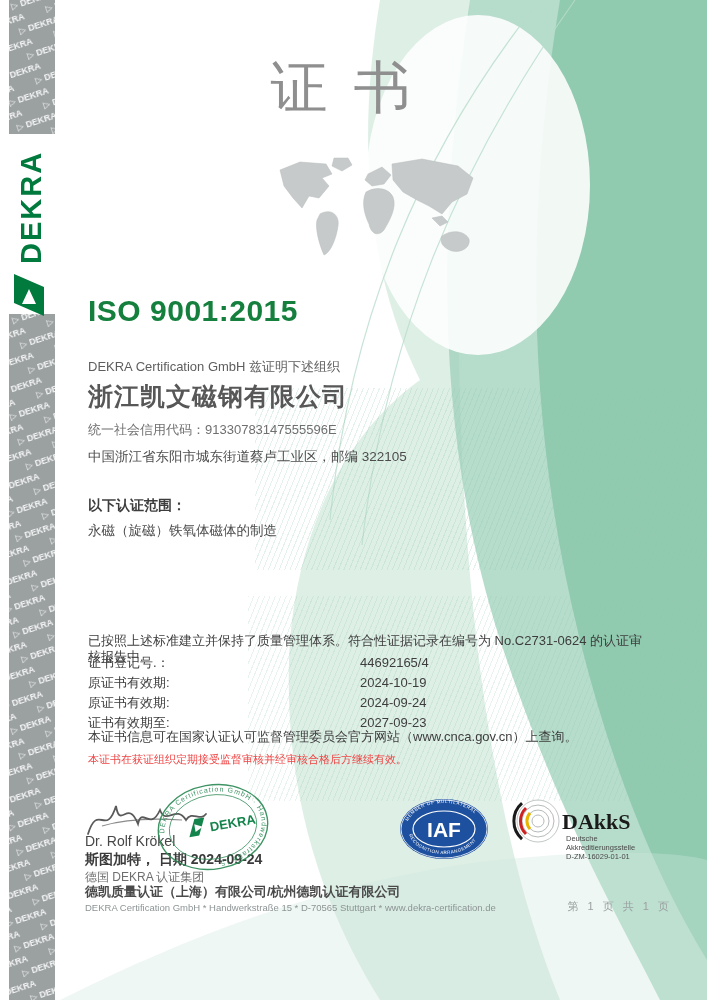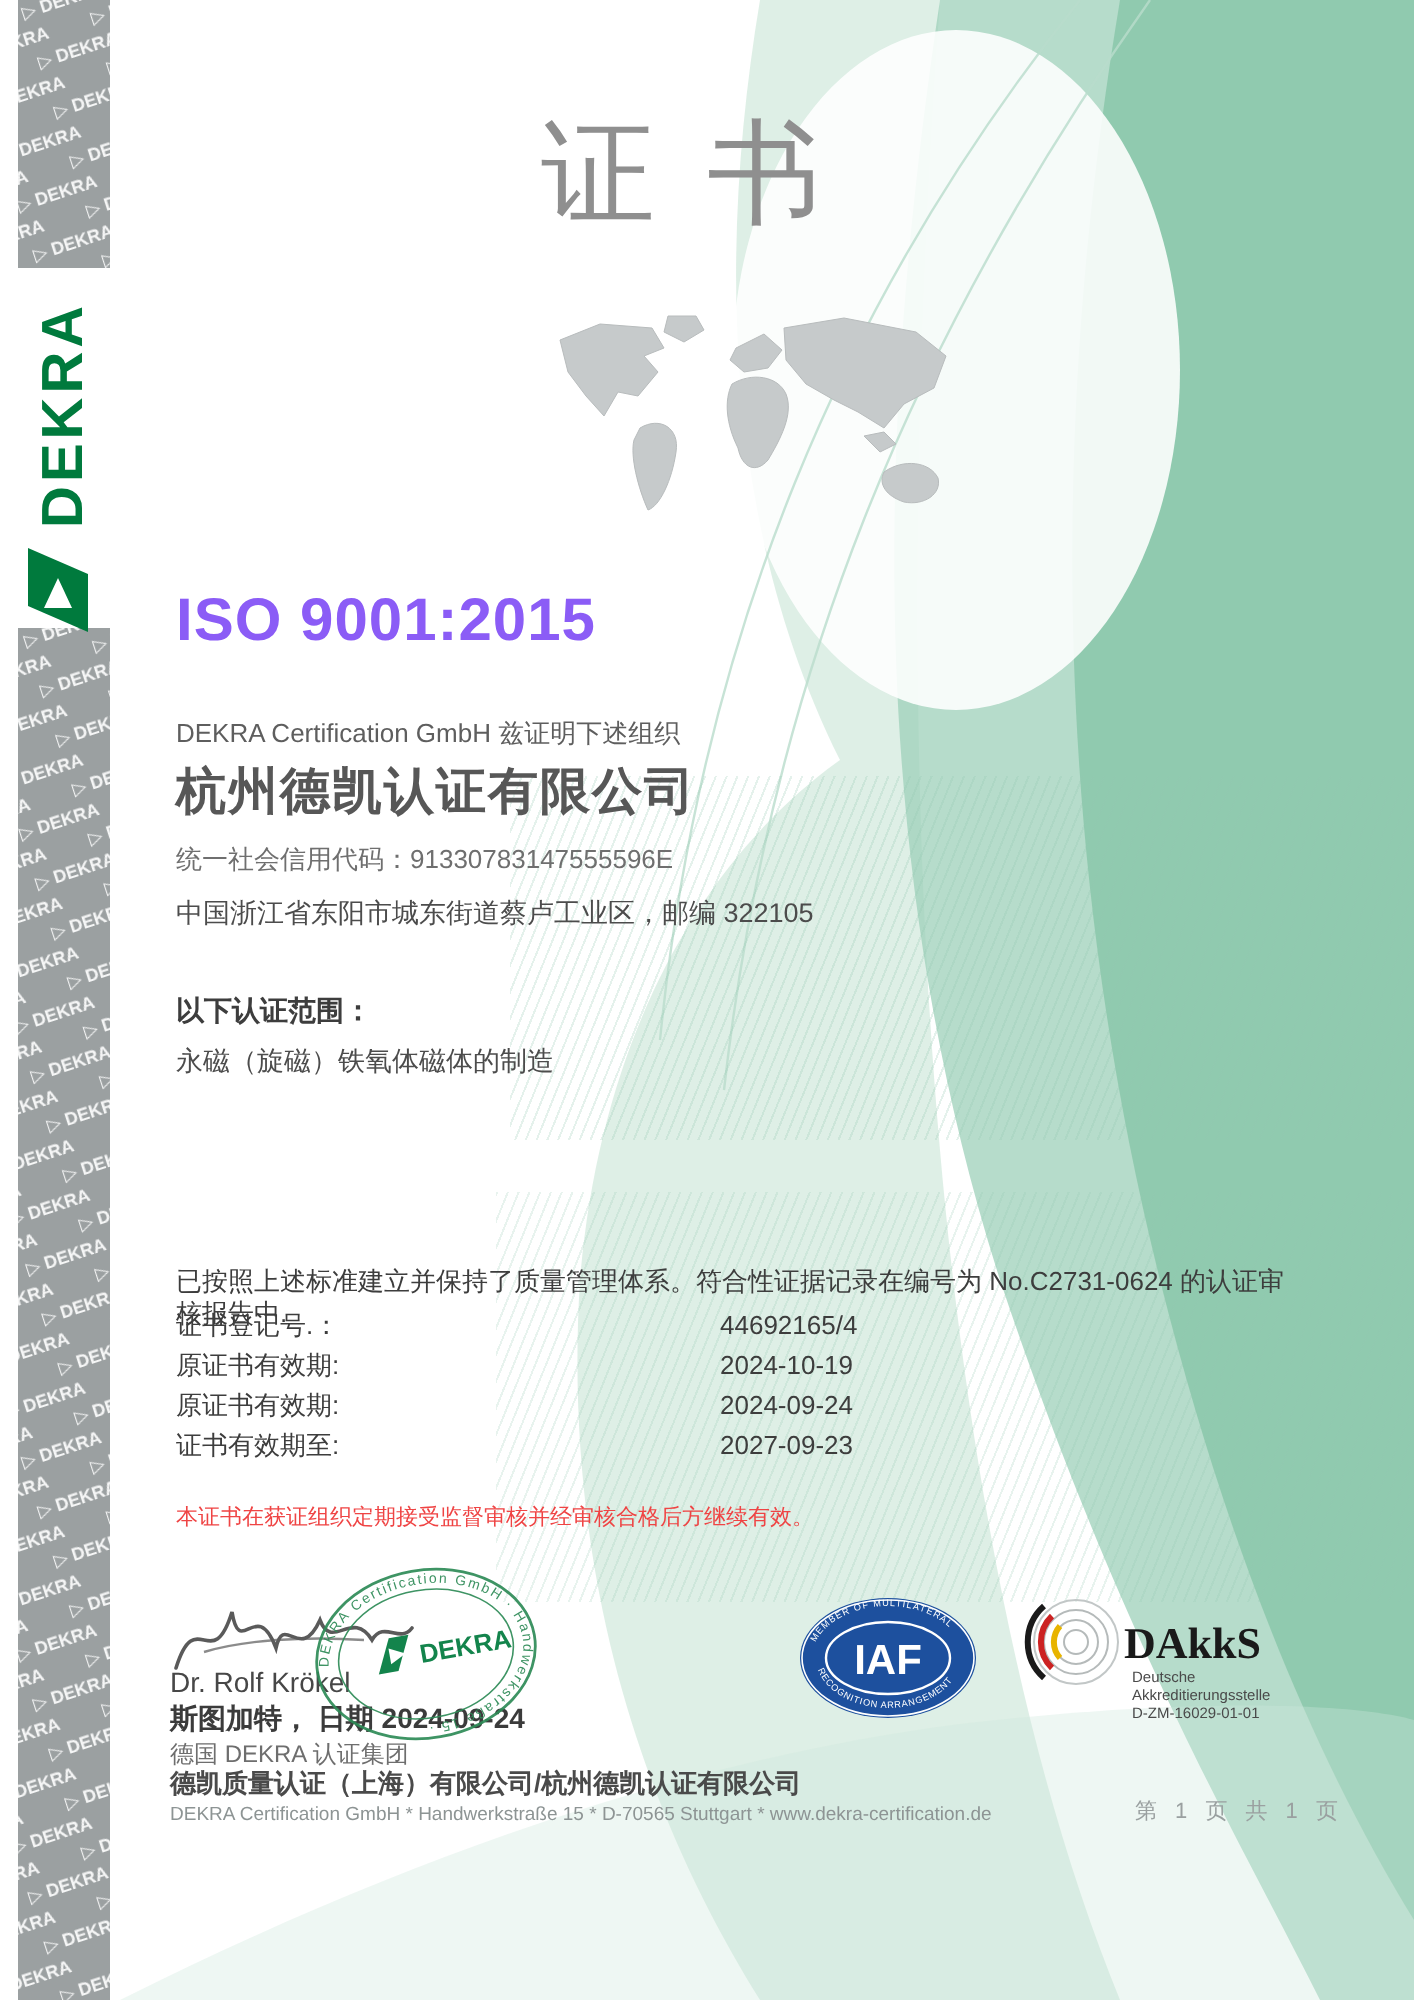--- a/index.html
+++ b/index.html
@@ -16,21 +16,21 @@
   
   .waves{left:0;top:0;width:707px;height:1000px;z-index:1;}
   .hatch{z-index:1;pointer-events:none;
     background:repeating-linear-gradient(112deg,rgba(146,199,176,.30) 0px,rgba(146,199,176,.30) 1px,transparent 1px,transparent 5px);}
   .hatch.h1{left:255px;top:388px;width:452px;height:182px;opacity:.8;}
   .hatch.h2{left:248px;top:596px;width:459px;height:205px;opacity:.7;}
   
   .t{z-index:6;color:#4f4f4f;line-height:1.25;}
   .title{left:0;top:52px;width:707px;text-align:center;font-size:57px;color:#8f8f8f;letter-spacing:26px;box-sizing:border-box;}
   .map{left:272px;top:156px;width:220px;height:114px;z-index:2;}
-  .iso{left:88px;top:292px;font-size:30px;font-weight:bold;color:#8b5cf6;letter-spacing:.5px;}
+  .iso{left:88px;top:292px;font-size:30px;font-weight:bold;color:#15803d;letter-spacing:.5px;}
   .intro{left:88px;top:359px;font-size:13px;color:#5e5e5e;}
   .company{left:88px;top:381px;font-size:25px;font-weight:bold;color:#575757;letter-spacing:1px;}
   .credit{left:88px;top:422px;font-size:13px;color:#6f6f6f;}
   .address{left:88px;top:449px;font-size:13.5px;color:#4c4c4c;}
   .scopeh{left:88px;top:497px;font-size:14px;font-weight:bold;color:#3d3d3d;}
   .scope{left:88px;top:523px;font-size:13.5px;color:#4c4c4c;}
   .statement{left:88px;top:633px;width:555px;font-size:13px;color:#3d3d3d;}
   .rows{left:88px;top:655px;width:560px;font-size:13px;color:#3d3d3d;}
   .row{position:relative;height:20px;}
   .row .lab{position:absolute;left:0;top:0;}
@@ -97,21 +97,21 @@
       <path d="M94,36 C104,30 117,32 121,41 C125,51 118,64 112,74 C106,81 99,78 97,68 C91,56 90,44 94,36 Z"></path>
       <path d="M120,8 L150,3 L186,10 L201,22 L195,38 L180,46 L170,58 L157,50 L145,44 L131,36 L121,24 Z"></path>
       <path d="M160,62 L170,60 L176,66 L168,70 Z"></path>
       <path d="M170,80 C180,73 193,75 197,83 C199,91 190,97 180,95 C171,92 167,86 170,80 Z"></path>
     </g>
   </svg>
 
   <div class="abs t title">证书</div>
   <div class="abs t iso">ISO 9001:2015</div>
   <div class="abs t intro">DEKRA Certification GmbH 兹证明下述组织</div>
-  <div class="abs t company">杭州德凯认证有限公司</div>
+  <div class="abs t company">浙江凯文磁钢有限公司</div>
   <div class="abs t credit">统一社会信用代码：91330783147555596E</div>
   <div class="abs t address">中国浙江省东阳市城东街道蔡卢工业区，邮编 322105</div>
   <div class="abs t scopeh">以下认证范围：</div>
   <div class="abs t scope">永磁（旋磁）铁氧体磁体的制造</div>
   <div class="abs t statement">已按照上述标准建立并保持了质量管理体系。符合性证据记录在编号为 No.C2731-0624 的认证审核报告中.</div>
 
   <div class="abs t rows">
     <div class="row">
       <span class="lab">证书登记号.：</span>
       <span class="val">44692165/4</span>
@@ -123,20 +123,21 @@
     <div class="row">
       <span class="lab">原证书有效期:</span>
       <span class="val">2024-09-24</span>
     </div>
     <div class="row">
       <span class="lab">证书有效期至:</span>
       <span class="val">2027-09-23</span>
     </div>
   </div>
 
+  <div class="abs t note1">本证书信息可在国家认证认可监督管理委员会官方网站（www.cnca.gov.cn）上查询。</div>
   <div class="abs t note2">本证书在获证组织定期接受监督审核并经审核合格后方继续有效。</div>
 
   <svg class="abs sig" viewBox="0 0 130 52" xmlns="http://www.w3.org/2000/svg">
     <path d="M6,42 C16,10 24,46 34,14 C38,38 46,6 56,32 C60,14 68,40 78,18 C84,34 94,12 104,28 C110,18 118,30 124,22" fill="none" stroke="#5a5a5a" stroke-width="1.8" stroke-linecap="round"></path>
     <path d="M20,34 C40,28 70,26 100,28" fill="none" stroke="#5a5a5a" stroke-width="1.2" opacity="0.7"></path>
   </svg>
 
   <svg class="abs stamp" viewBox="0 0 126 98" xmlns="http://www.w3.org/2000/svg">
     <defs>
       <path id="stampArc" d="M14,49 A49,35 0 1 1 112,49 A49,35 0 1 1 14,49" fill="none"></path>

